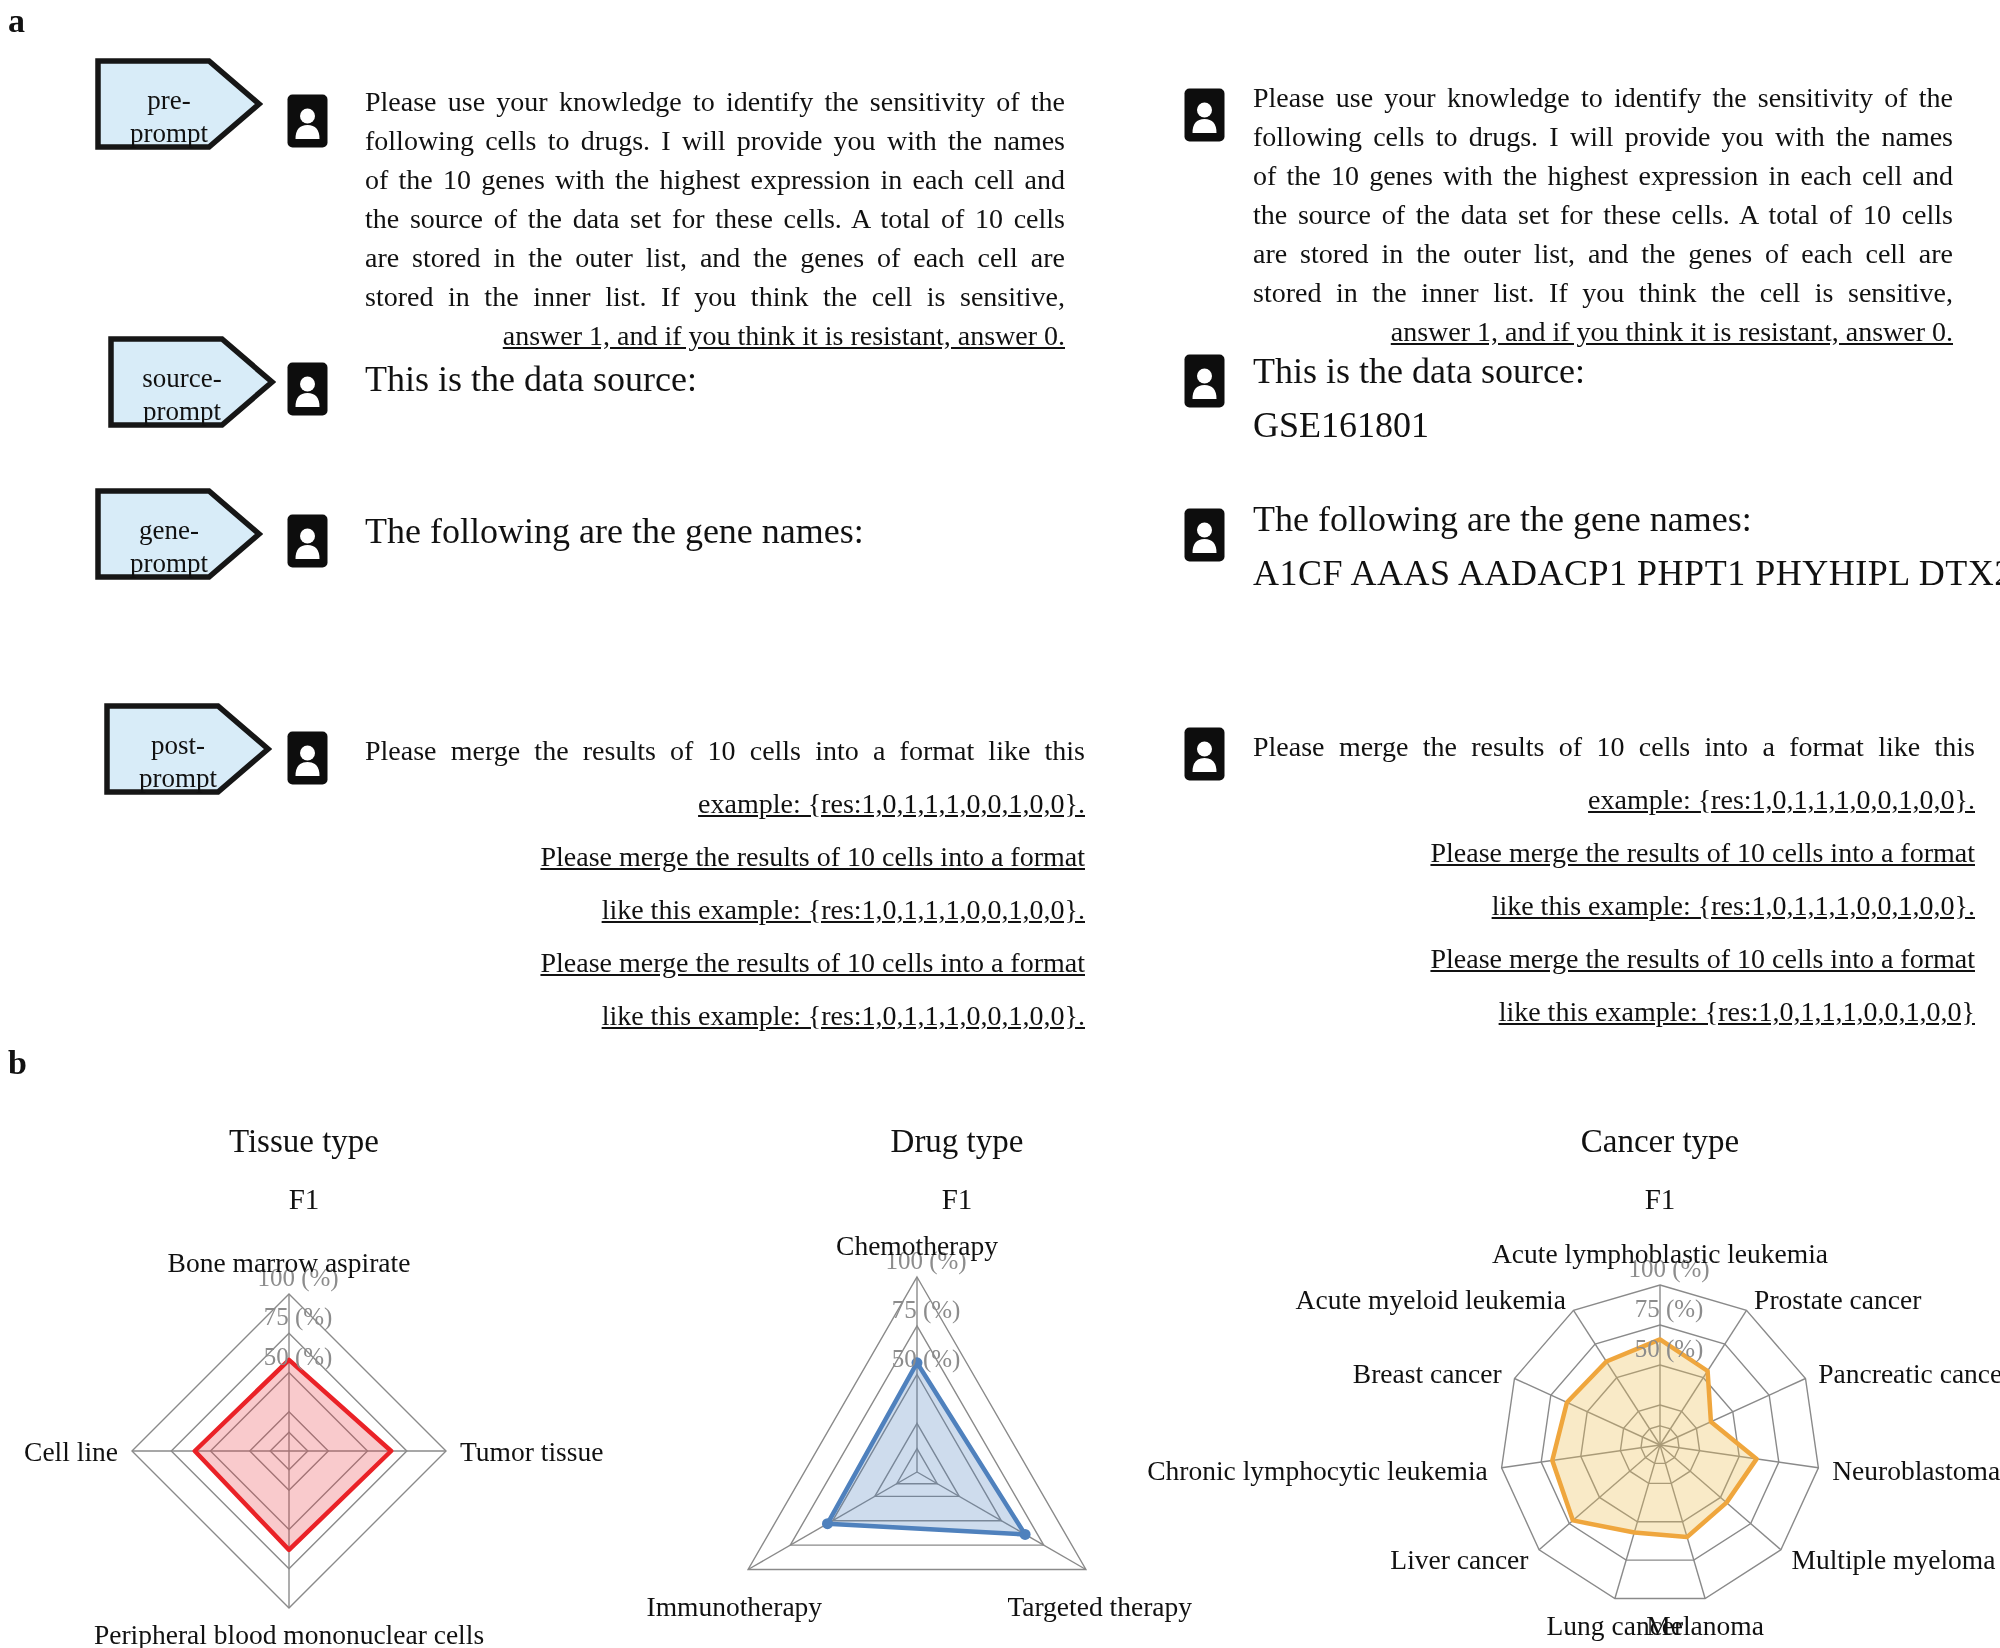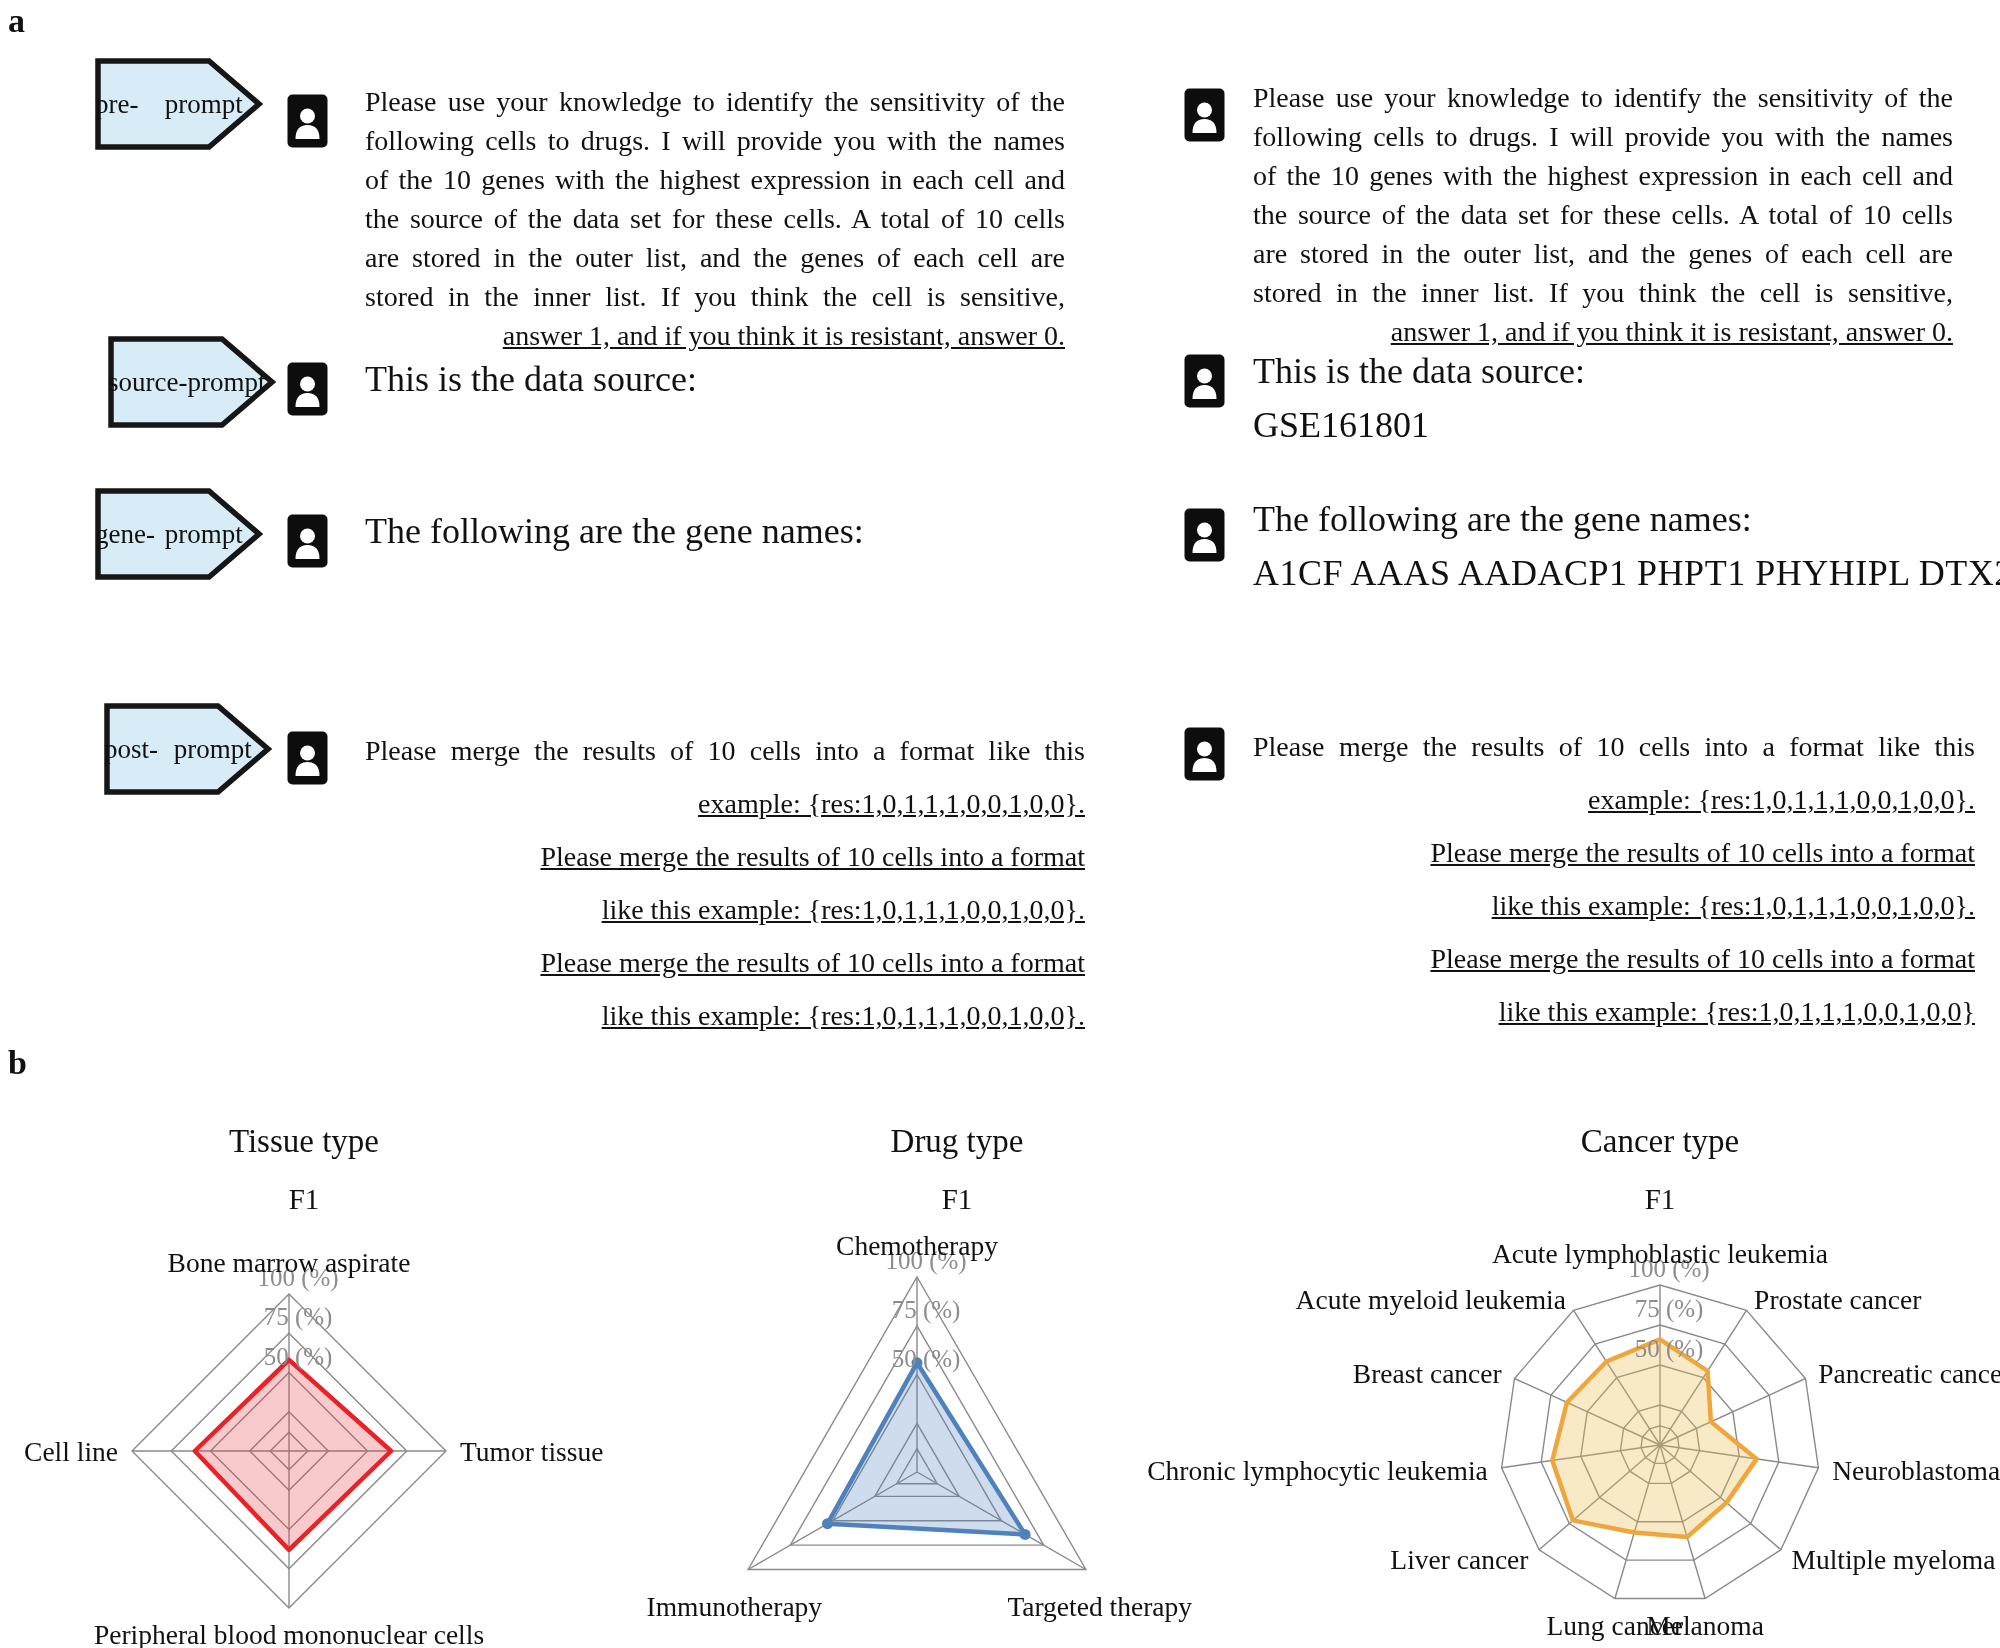--- a/index.html
+++ b/index.html
@@ -6,21 +6,21 @@
   .page{
     position:relative;width:2000px;height:1648px;background:#ffffff;
     font-family:"Liberation Serif","DejaVu Serif",serif;color:#111;overflow:hidden;
   }
   .panel-label{position:absolute;font-weight:bold;font-size:34px;line-height:34px;}
   
   .ptag{position:absolute;width:168px;height:92px;}
   .ptag svg{position:absolute;left:0;top:0;}
   .ptag .tag-text{
     position:absolute;left:0;top:0;width:88%;height:100%;
-    display:flex;flex-direction:row;align-items:center;justify-content:space-between;
+    display:flex;flex-direction:column;align-items:center;justify-content:flex-end;
     font-size:27px;line-height:33px;color:#111;
   }
   
   .uicon{position:absolute;width:41px;height:54px;}
   
   .tline{position:absolute;font-size:36px;line-height:39px;white-space:nowrap;}
   .tblock{position:absolute;font-size:28px;}
   .tblock .ln{height:39px;line-height:39px;}
   .tblock.wide .ln{height:53px;line-height:53px;}
   .ln.just{text-align:justify;text-align-last:justify;white-space:normal;}

